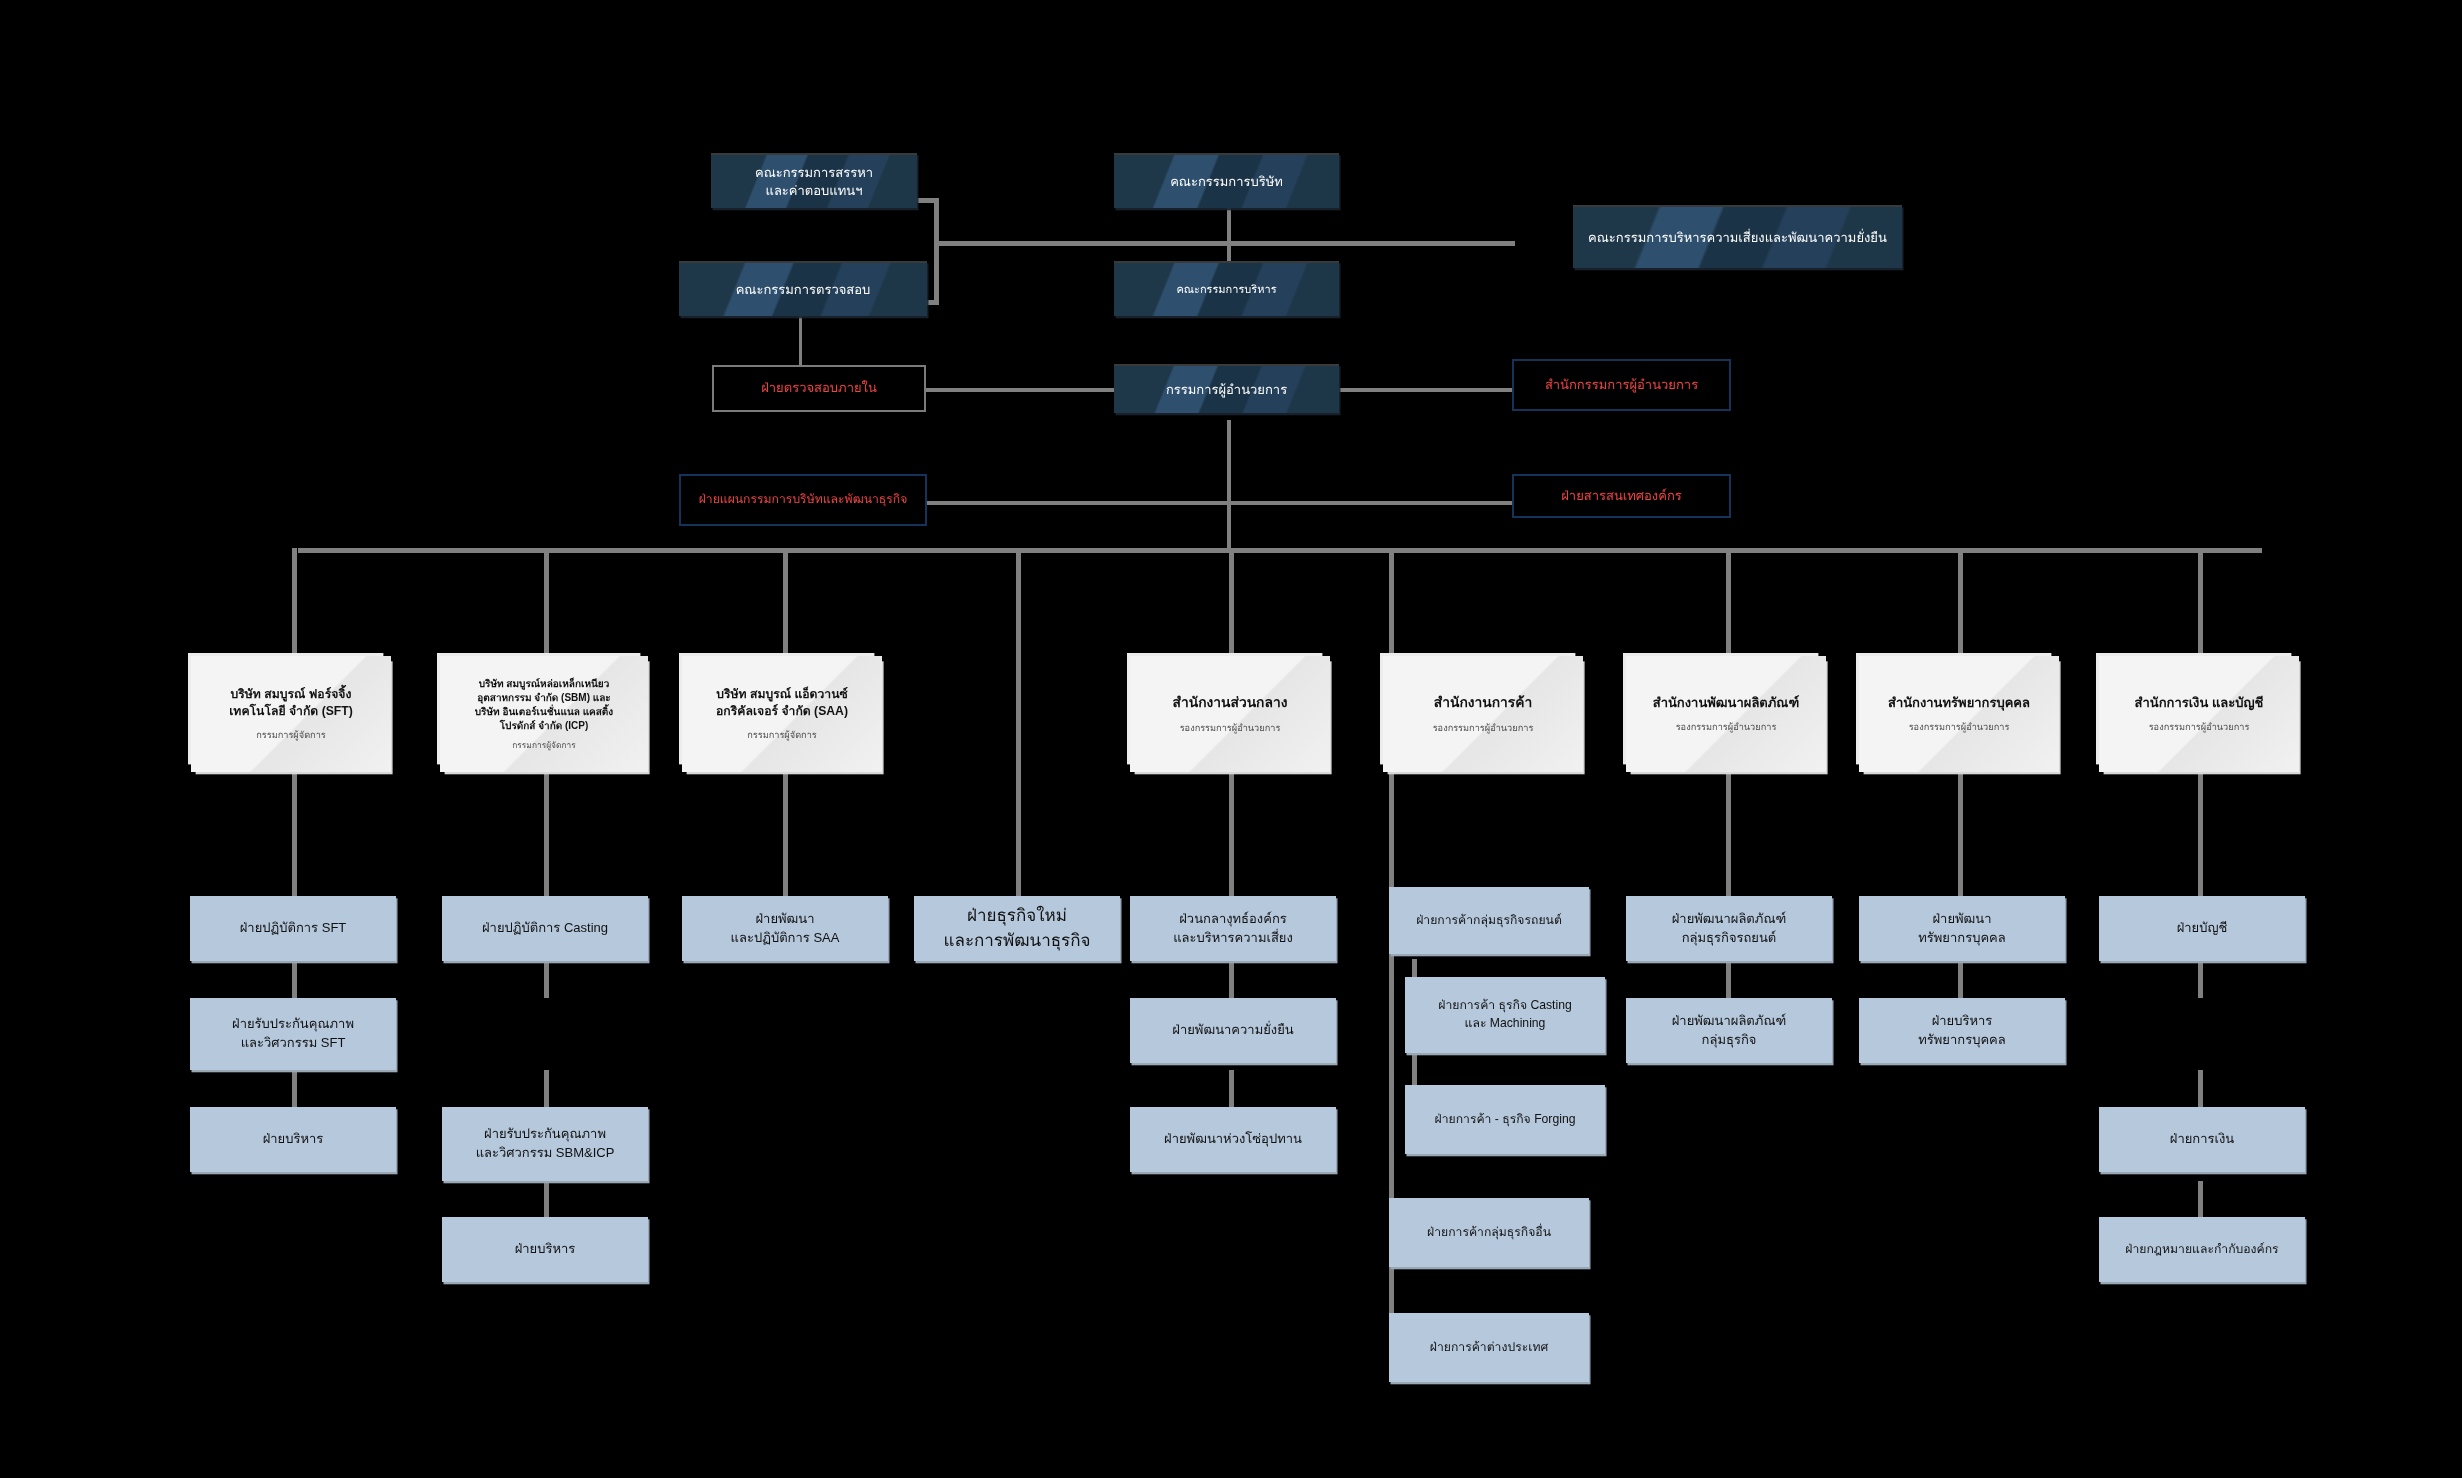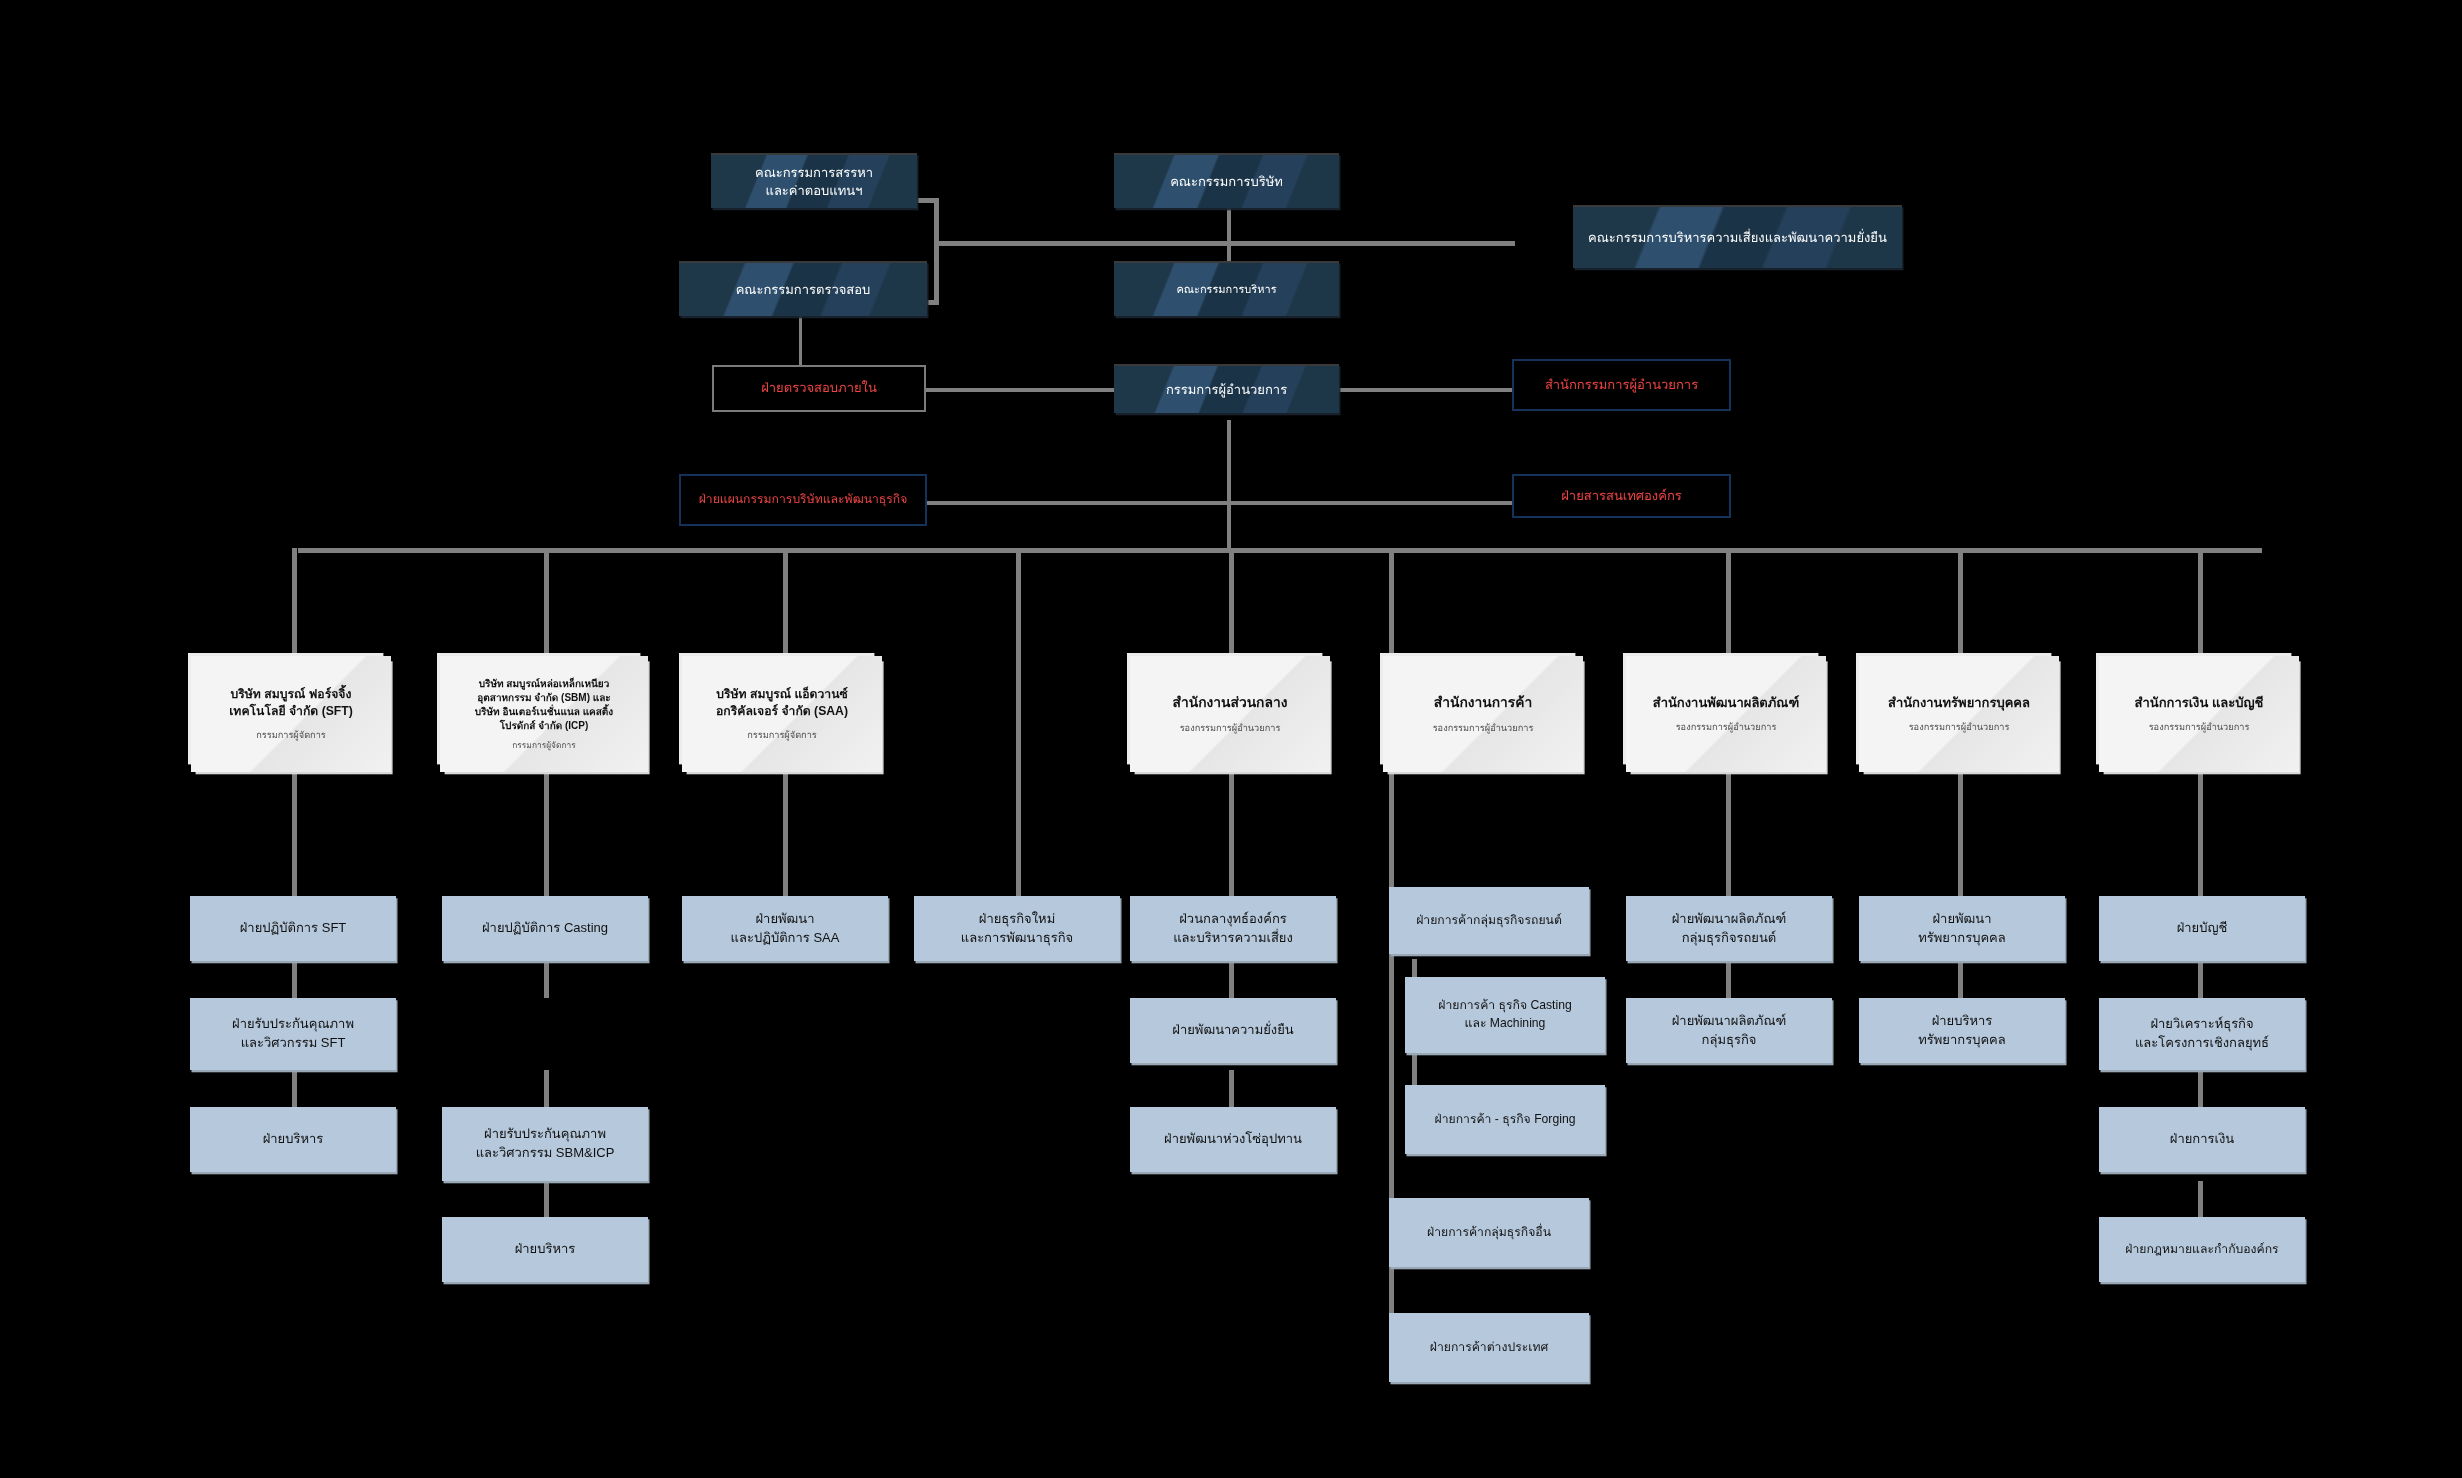--- a/index.html
+++ b/index.html
@@ -248,21 +248,21 @@
   </div>
   <div class="bx dept" style="left:442px;top:1217px;width:206px;height:65px;font-size:13px;">
     <div>ฝ่ายบริหาร</div>
   </div>
 
   <div class="bx dept" style="left:682px;top:896px;width:206px;height:65px;font-size:13px;">
     <div>ฝ่ายพัฒนา</div>
     <div>และปฏิบัติการ SAA</div>
   </div>
 
-  <div class="bx dept" style="left:914px;top:896px;width:206px;height:65px;font-size:13px;text-align:center;">
+  <div class="bx dept" style="left:914px;top:896px;width:206px;height:65px;font-size:17px;text-align:center;">
     <div>ฝ่ายธุรกิจใหม่</div>
     <div>และการพัฒนาธุรกิจ</div>
   </div>
 
   <div class="bx dept" style="left:1130px;top:896px;width:206px;height:65px;font-size:13px;">
     <div>ฝ่วนกลางุทธ์องค์กร</div>
     <div>และบริหารความเสี่ยง</div>
   </div>
   <div class="bx dept" style="left:1130px;top:998px;width:206px;height:65px;font-size:13px;">
     <div>ฝ่ายพัฒนาความยั่งยืน</div>
@@ -302,24 +302,20 @@
     <div>ทรัพยากรบุคคล</div>
   </div>
   <div class="bx dept" style="left:1859px;top:998px;width:206px;height:65px;font-size:13px;">
     <div>ฝ่ายบริหาร</div>
     <div>ทรัพยากรบุคคล</div>
   </div>
 
   <div class="bx dept" style="left:2099px;top:896px;width:206px;height:65px;font-size:13px;">
     <div>ฝ่ายบัญชี</div>
   </div>
-  <div class="bx dept" style="left:2099px;top:998px;width:206px;height:72px;font-size:13px;">
-    <div>ฝ่ายวิเคราะห์ธุรกิจ</div>
-    <div>และโครงการเชิงกลยุทธ์</div>
-  </div>
   <div class="bx dept" style="left:2099px;top:1107px;width:206px;height:65px;font-size:13px;">
     <div>ฝ่ายการเงิน</div>
   </div>
   <div class="bx dept" style="left:2099px;top:1217px;width:206px;height:65px;font-size:12.2px;">
     <div>ฝ่ายกฎหมายและกำกับองค์กร</div>
   </div>
 
 </div>
 
 

